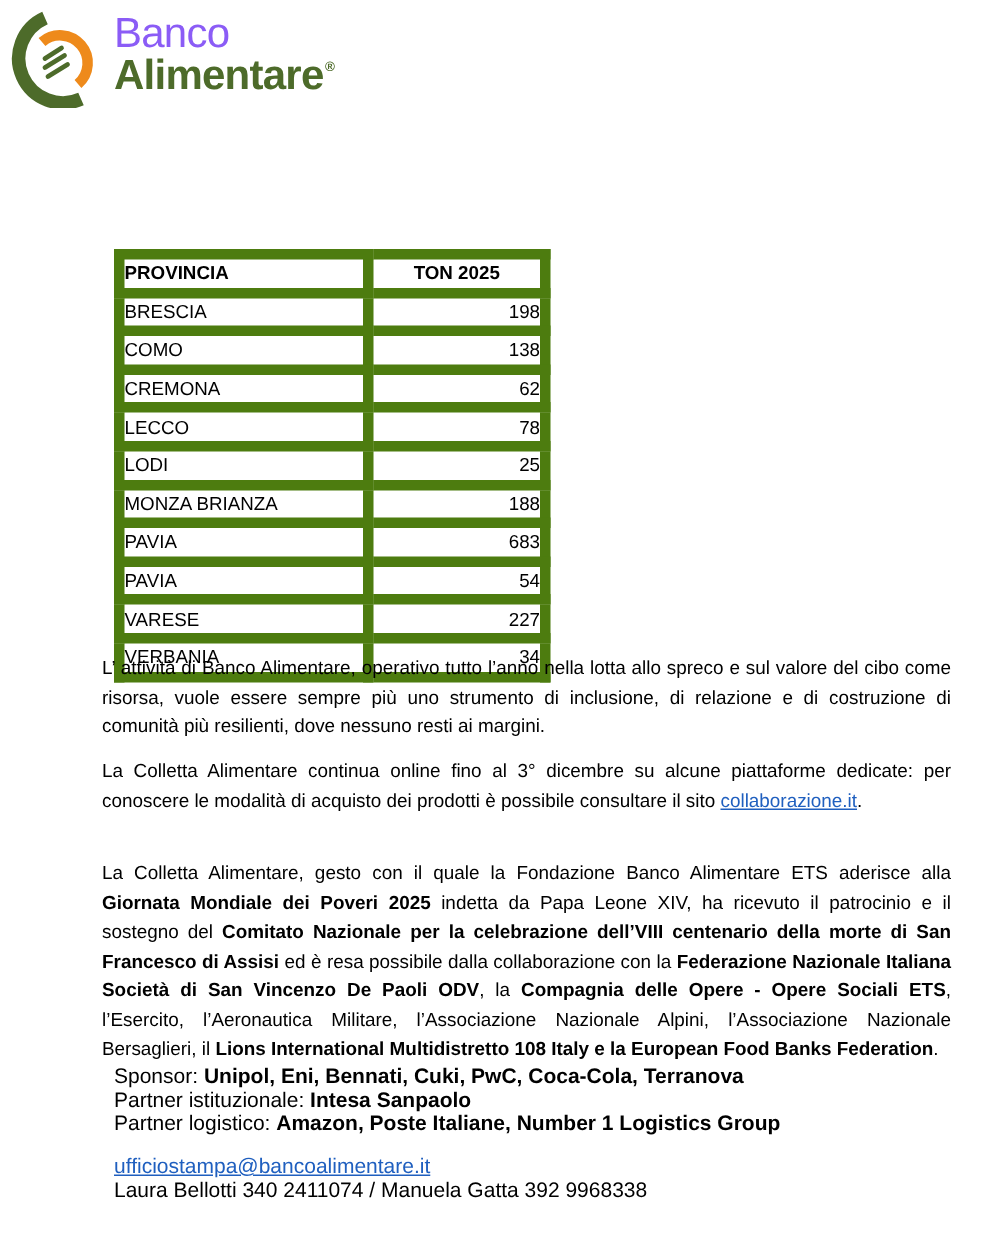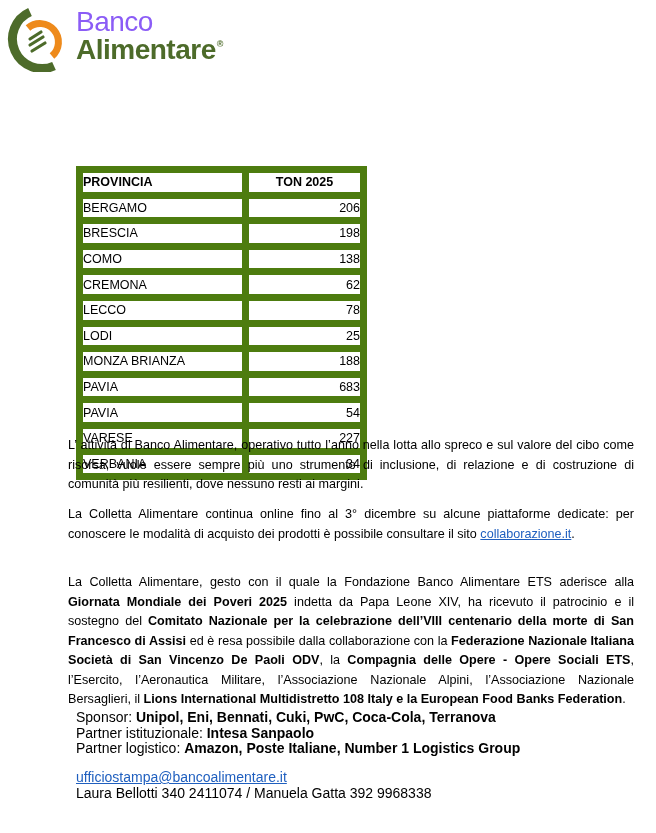--- a/index.html
+++ b/index.html
@@ -71,24 +71,20 @@
 
 <table class="prov">
   <thead>
     <tr>
       <th class="c1">PROVINCIA</th>
       <th class="c2">TON 2025</th>
     </tr>
   </thead>
   <tbody>
     <tr>
-        <td>BERGAMO</td>
-        <td class="c2">206</td>
-      </tr>
-    <tr>
         <td>BRESCIA</td>
         <td class="c2">198</td>
       </tr>
     <tr>
         <td>COMO</td>
         <td class="c2">138</td>
       </tr>
     <tr>
         <td>CREMONA</td>
         <td class="c2">62</td>

